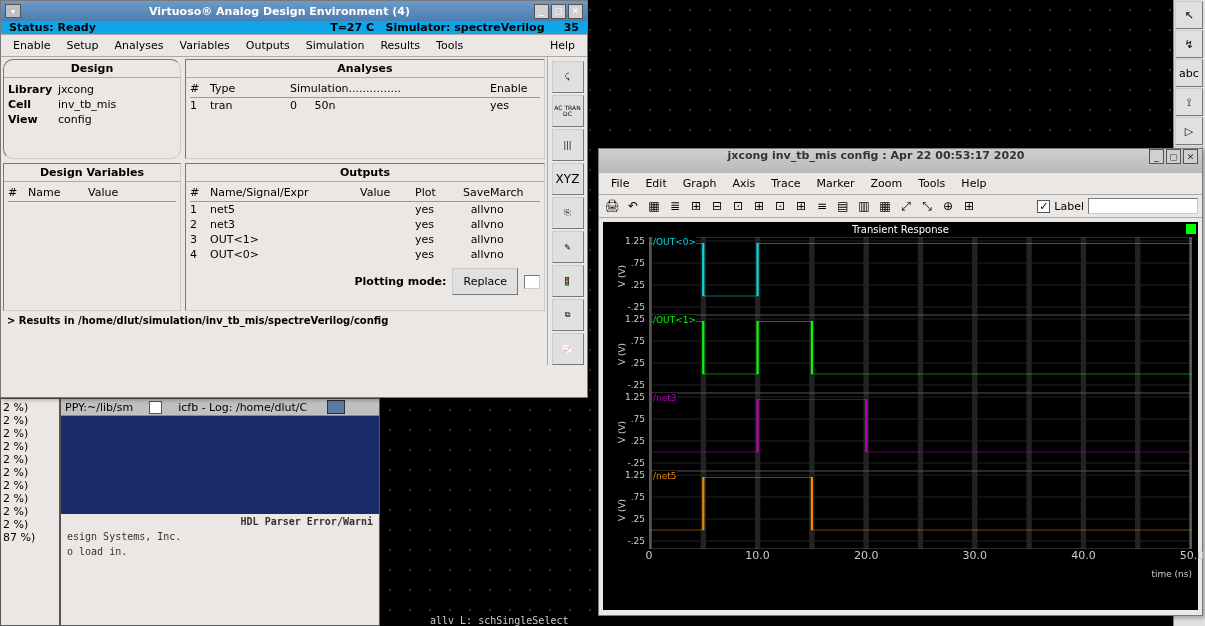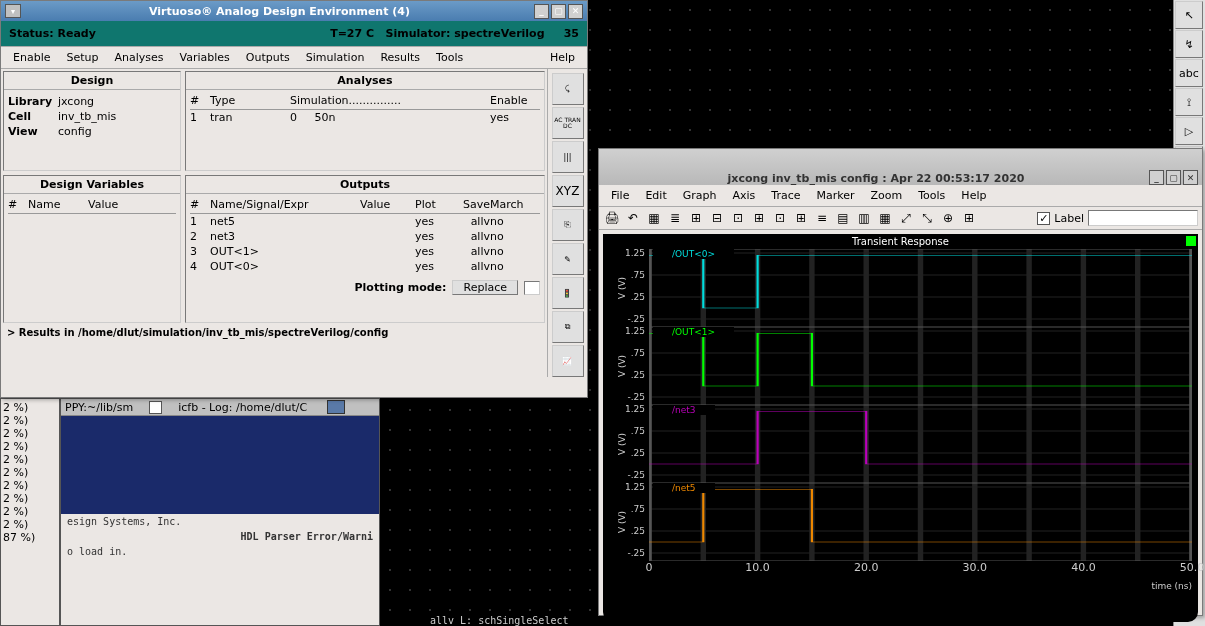--- a/index.html
+++ b/index.html
@@ -4,79 +4,79 @@
 <style>
 * { box-sizing: border-box; margin: 0; padding: 0; font-family: "DejaVu Sans", Arial, sans-serif; font-size: 11px; }
 body { background: #000; width: 1205px; height: 626px; position: relative; overflow: hidden; }
 
 
 .bg-dots { position: absolute; inset: 0; background-image: radial-gradient(circle, #333 1px, transparent 1px); background-size: 20px 20px; }
 
 
 .window { position: absolute; background: #ebe7e4; border: 1px solid #7a7a7a; box-shadow: 2px 2px 4px rgba(0,0,0,0.3); }
 .titlebar { background: linear-gradient(#6b9bc7, #4a7db0); color: #fff; height: 20px; display: flex; align-items: center; padding: 0 4px; font-weight: bold; }
-.titlebar2 { background: linear-gradient(#d0d0d0, #b8b8b8); color: #333; height: 36px; display: flex; align-items: flex-end; padding: 0 4px; font-weight: bold; }
+.titlebar2 { background: linear-gradient(#d0d0d0, #b8b8b8); color: #333; height: 24px; display: flex; align-items: flex-start; padding: 0 4px; font-weight: bold; }
 .title-dropdown { width: 16px; height: 14px; background: #c0c0c0; border: 1px solid #555; margin-right: 4px; display: flex; align-items: center; justify-content: center; font-size: 8px; }
 .title-text { flex: 1; text-align: center; }
 .win-btns { display: flex; gap: 2px; }
 .win-btn { width: 15px; height: 15px; background: #d0d0d0; border: 1px solid #555; display: flex; align-items: center; justify-content: center; font-size: 9px; cursor: pointer; }
 
 
 #ade { left: 0; top: 0; width: 588px; height: 398px; }
-.status-bar { background: #0f766e; padding: 6px 8px; display: flex; border-bottom: 1px solid #aaa; }
+.status-bar { background: #0ea5e9; padding: 0 8px; display: flex; border-bottom: 1px solid #aaa; }
 .status-left { flex: 1; font-weight: bold; }
 .status-right { font-weight: bold; }
 .menubar { display: flex; padding: 2px 4px; border-bottom: 1px solid #aaa; }
 .menu-item { padding: 2px 8px; cursor: pointer; }
 .menu-spacer { flex: 1; }
 
 .ade-body { display: flex; height: 308px; }
 .ade-main { flex: 1; display: flex; flex-direction: column; }
 .ade-side { width: 40px; background: #ebe7e4; border-left: 1px solid #aaa; display: flex; flex-direction: column; align-items: center; padding-top: 4px; gap: 2px; }
 .side-btn { width: 32px; height: 32px; border: 1px outset #ccc; background: #e0e0e0; display: flex; align-items: center; justify-content: center; cursor: pointer; font-size: 8px; text-align: center; }
 
 .panel-row { display: flex; }
 .panel { border: 1px inset #ccc; margin: 2px; background: #ebe7e4; }
 .panel-title { text-align: center; font-weight: bold; padding: 2px; border-bottom: 1px solid #aaa; }
 .panel-content { padding: 4px; font-family: "Courier New", monospace; font-size: 11px; }
 
-.design-panel { width: 178px; height: 100px; }
+.design-panel { width: 178px; height: 100px; border-radius: 10px; }
 .analyses-panel { flex: 1; height: 100px; }
 .vars-panel { width: 178px; height: 148px; }
 .outputs-panel { flex: 1; height: 148px; }
 
 .kv-row { display: flex; padding: 1px 0; }
 .kv-key { width: 50px; font-weight: bold; }
 .tbl-hdr { display: flex; border-bottom: 1px solid #999; padding-bottom: 2px; }
 .tbl-row { display: flex; padding: 1px 0; }
 .c-n { width: 20px; } .c-t { width: 80px; } .c-a { flex: 1; } .c-e { width: 50px; }
 .o-n { width: 20px; } .o-name { width: 150px; } .o-v { width: 55px; } .o-p { width: 35px; } .o-s { width: 40px; text-align: right; } .o-m { width: 40px; }
 
 .plotting-row { display: flex; align-items: center; padding: 2px 4px; justify-content: flex-end; gap: 6px; }
-.btn { border: 1px outset #ccc; background: #e0e0e0; padding: 0 10px; cursor: pointer; }
+.btn { border: 1px outset #ccc; background: #e0e0e0; padding: 6px 10px; cursor: pointer; }
 .minibox { width: 16px; height: 14px; border: 1px inset #ccc; background: #fff; }
 
 .results-line { padding: 2px 6px; font-weight: bold; font-size: 10px; }
 
 
 #wave { left: 598px; top: 148px; width: 605px; height: 468px; }
 .toolbar { display: flex; align-items: center; padding: 2px 4px; gap: 3px; border-bottom: 1px solid #aaa; background: #ebe7e4; }
 .tb-icon { width: 18px; height: 18px; border: 1px solid transparent; display: flex; align-items: center; justify-content: center; cursor: pointer; font-size: 12px; }
 .label-box { display: flex; align-items: center; gap: 4px; margin-left: auto; }
 .label-box input { width: 110px; height: 16px; border: 1px inset #ccc; }
 .chk { width: 13px; height: 13px; border: 1px solid #555; background: #fff; display: inline-flex; align-items: center; justify-content: center; font-size: 10px; }
 
-.plot-area { background: #000; margin: 4px; height: 388px; position: relative; border-radius: 10px; }
+.plot-area { background: #000; margin: 4px; height: 388px; position: relative; }
 .plot-title { color: #fff; text-align: center; font-size: 10px; padding: 2px; background: #000; }
 .plot-indicator { position: absolute; right: 2px; top: 2px; width: 10px; height: 10px; background: #0f0; }
 
 .strip { height: 78px; position: relative; margin-left: 46px; margin-right: 6px; }
 .strip svg { width: 100%; height: 100%; }
 .ylabel { position: absolute; left: -38px; top: 50%; transform: translateY(-50%) rotate(-90deg); color: #ccc; font-size: 9px; }
-.sig-label { position: absolute; left: 4px; top: 0px; font-size: 9px; padding: 0 19px; }
+.sig-label { position: absolute; left: 4px; top: 0px; font-size: 9px; padding: 0 0; }
 .sig-out0 { color: #0dd; } .sig-out1 { color: #0f0; } .sig-net3 { color: #b0b; } .sig-net5 { color: #e80; }
 .xaxis { margin-left: 46px; margin-right: 6px; height: 30px; position: relative; color: #ccc; font-size: 9px; }
 .xaxis .tick { position: absolute; transform: translateX(-50%); }
 .xlabel { text-align: right; color: #ccc; font-size: 9px; }
 
 
 .clutter { position: absolute; background: #ebe7e4; border: 1px solid #555; }
 #schematic-strip { left: 380px; top: 398px; width: 210px; height: 228px; background: #000; }
 .sch-toolbar { background: #e0e0e0; border-left: 1px solid #888; }
 .sch-btn { width: 28px; height: 28px; border: 1px outset #ccc; margin: 1px; display: flex; align-items: center; justify-content: center; }
@@ -110,22 +110,22 @@
 </div>
 
 <div id="log-strip" class="clutter">
   <div class="log-title">
     <span>PPY:~/lib/sm</span>
     <span class="chk"></span>
     <span>icfb - Log: /home/dlut/C</span>
     <span style="margin-left:4px;width:18px;height:14px;background:#5a7aa8;border:1px solid #333;"></span>
   </div>
   <div class="log-body"></div>
+  <div class="log-msg" style="text-align:right;font-weight:bold">HDL Parser Error/Warni</div>
   <div class="log-msg">esign Systems, Inc.</div>
-  <div class="log-msg" style="text-align:right;font-weight:bold">HDL Parser Error/Warni</div>
   <div class="log-msg">o load in.</div>
 </div>
 
 <div id="schematic-strip">
   <div style="position:absolute;right:0;top:0;bottom:0;width:32px" class="sch-toolbar">
     <div class="sch-btn">↖</div>
     <div class="sch-btn">↯</div>
     <div class="sch-btn">abc</div>
     <div class="sch-btn">⟟</div>
     <div class="sch-btn">▷</div>

